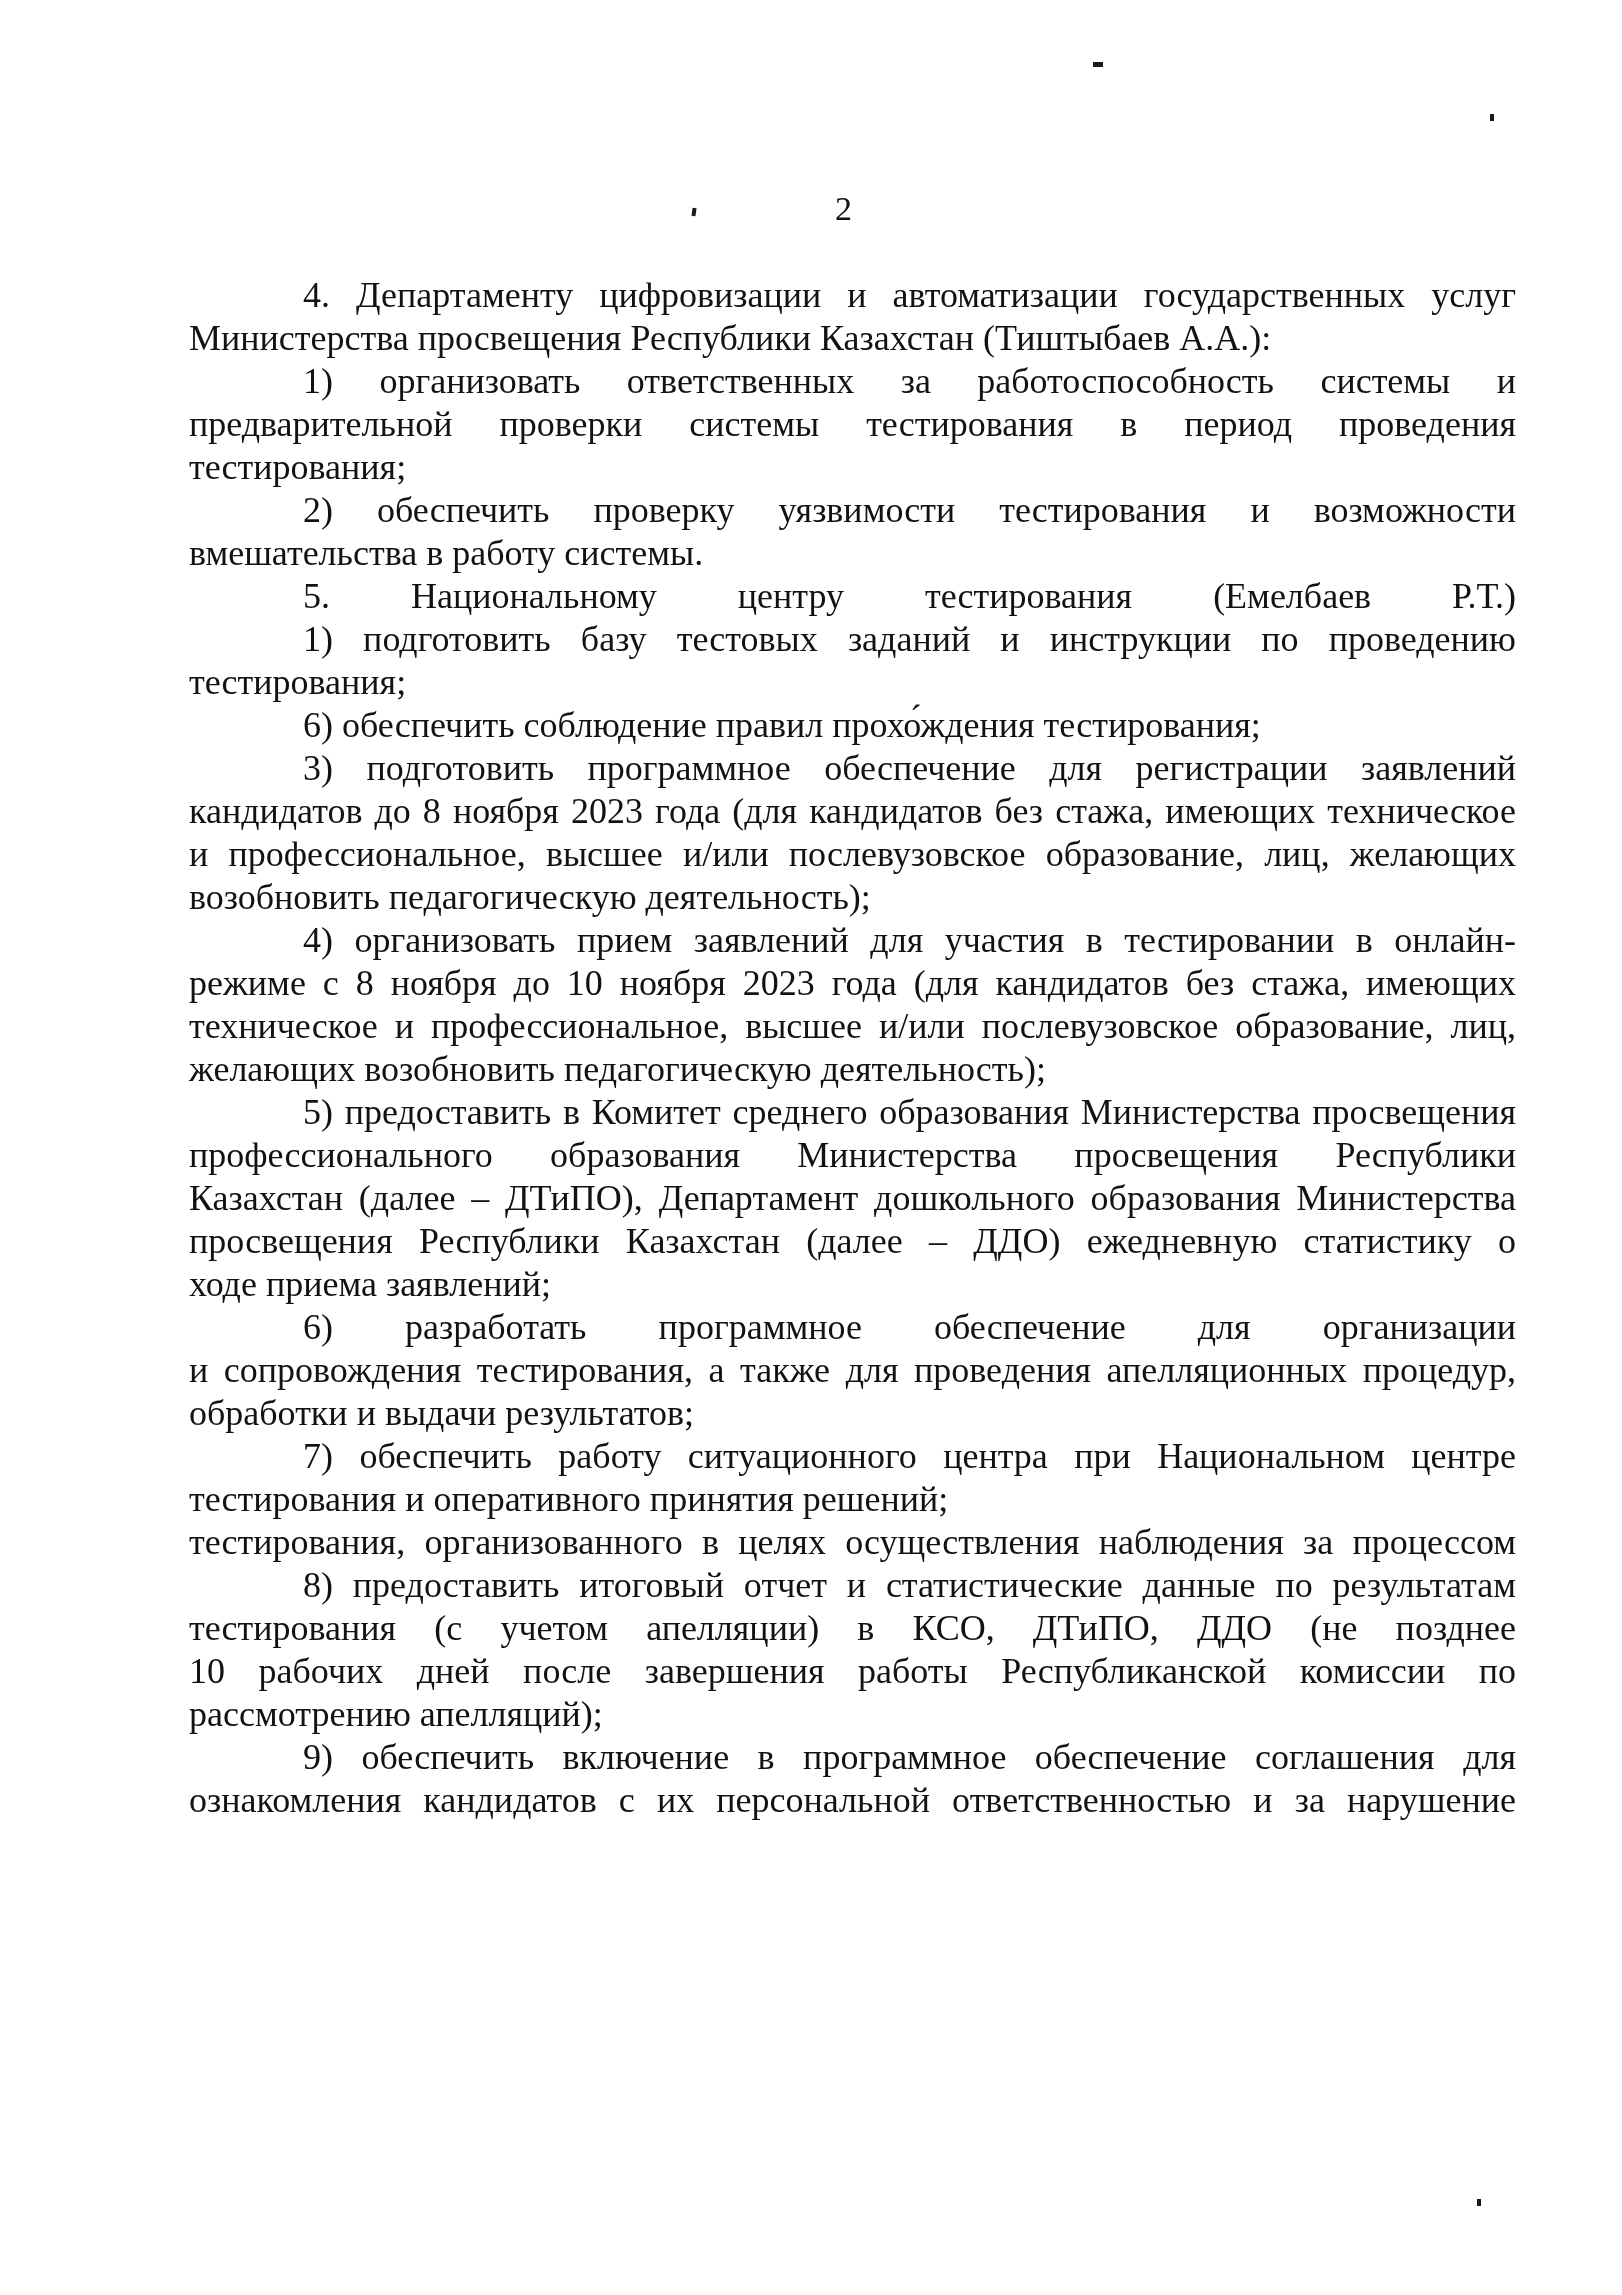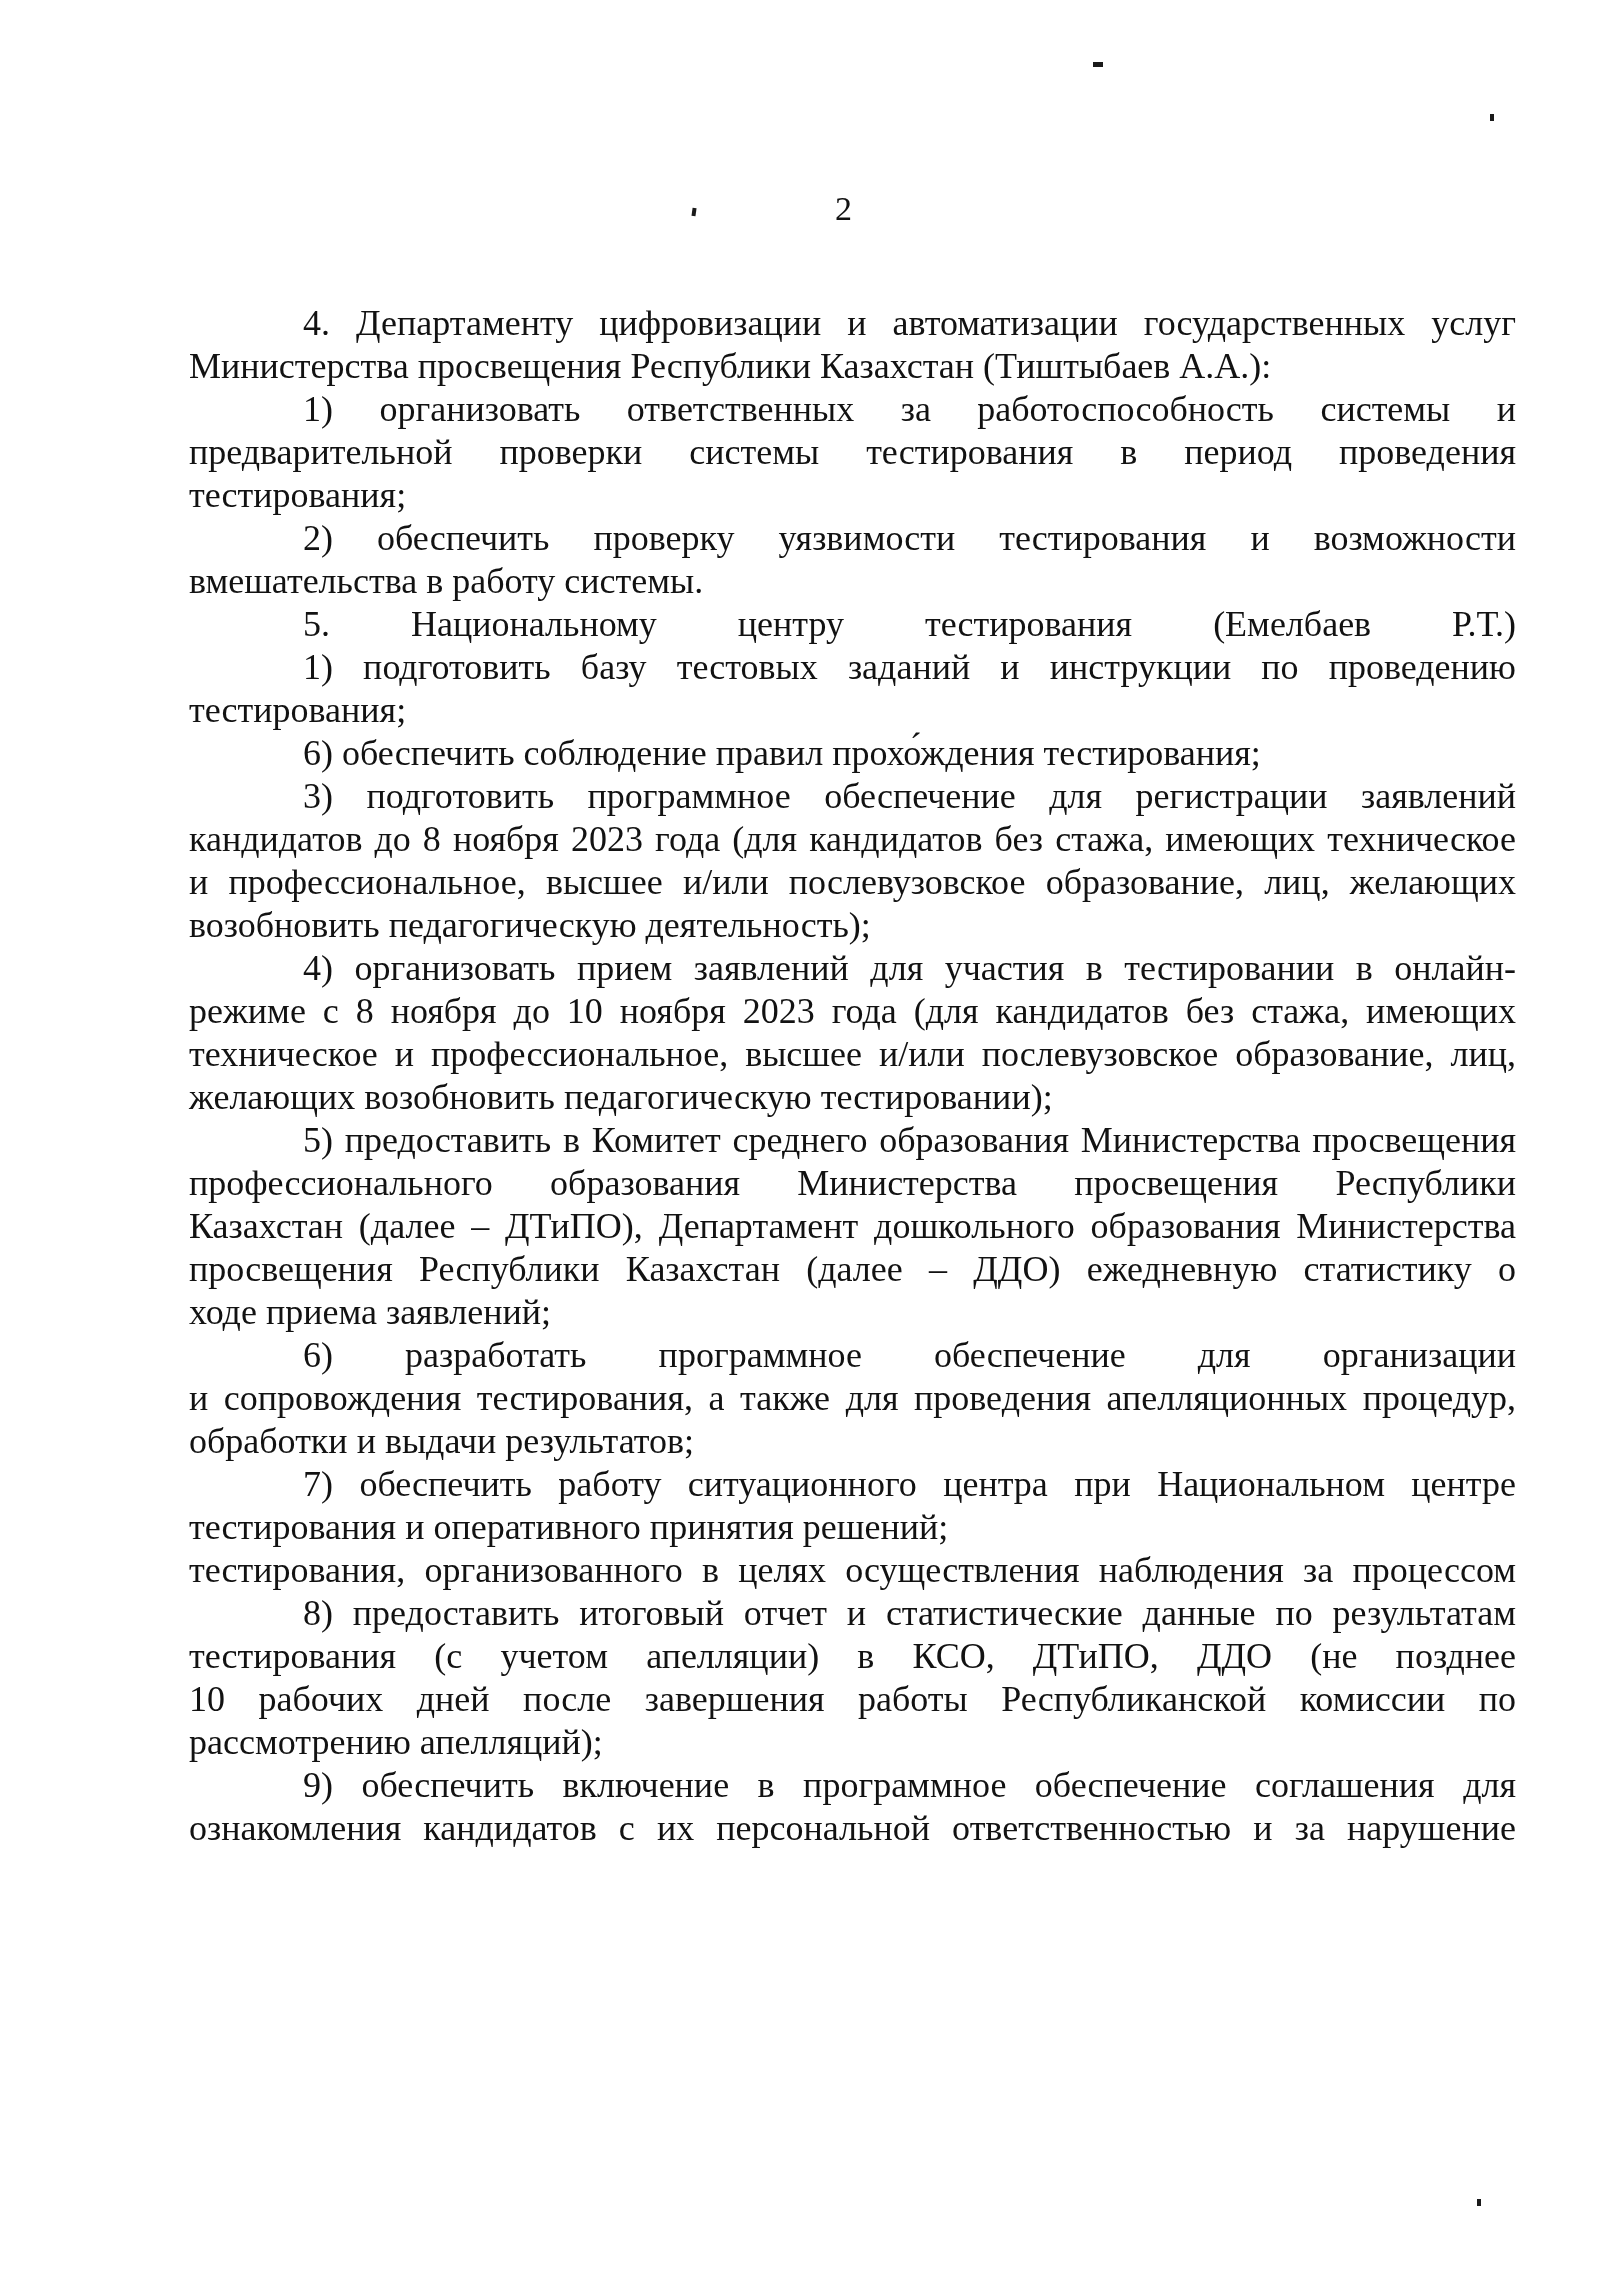--- a/index.html
+++ b/index.html
@@ -24,21 +24,21 @@
     position: absolute;
     left: 835px;
     top: 192px;
     font-size: 34px;
     line-height: 1;
     color: #121212;
   }
   .content {
     position: absolute;
     left: 189px;
-    top: 302px;
+    top: 274px;
     width: 1327px;
     font-size: 36px;
     line-height: 43px;
     color: #121212;
   }
   .para { margin: 0; padding: 0; }
   .line {
     text-align: justify;
     text-align-last: justify;
     white-space: normal;
@@ -89,21 +89,21 @@
       <div class="para">
         <div class="line first">3) подготовить программное обеспечение для регистрации заявлений</div>
         <div class="line">кандидатов до 8 ноября 2023 года (для кандидатов без стажа, имеющих техническое</div>
         <div class="line">и профессиональное, высшее и/или послевузовское образование, лиц, желающих</div>
         <div class="line last">возобновить педагогическую деятельность);</div>
       </div>
       <div class="para">
         <div class="line first">4) организовать прием заявлений для участия в тестировании в онлайн-</div>
         <div class="line">режиме с 8 ноября до 10 ноября 2023 года (для кандидатов без стажа, имеющих</div>
         <div class="line">техническое и профессиональное, высшее и/или послевузовское образование, лиц,</div>
-        <div class="line last">желающих возобновить педагогическую тестировании);</div>
+        <div class="line last">желающих возобновить педагогическую деятельность);</div>
       </div>
       <div class="para">
         <div class="line first">5) предоставить в Комитет среднего образования Министерства просвещения</div>
         <div class="line">профессионального образования Министерства просвещения Республики</div>
         <div class="line">Казахстан (далее – ДТиПО), Департамент дошкольного образования Министерства</div>
         <div class="line">просвещения Республики Казахстан (далее – ДДО) ежедневную статистику о</div>
         <div class="line last">ходе приема заявлений;</div>
       </div>
       <div class="para">
         <div class="line first">6) разработать программное обеспечение для организации</div>

